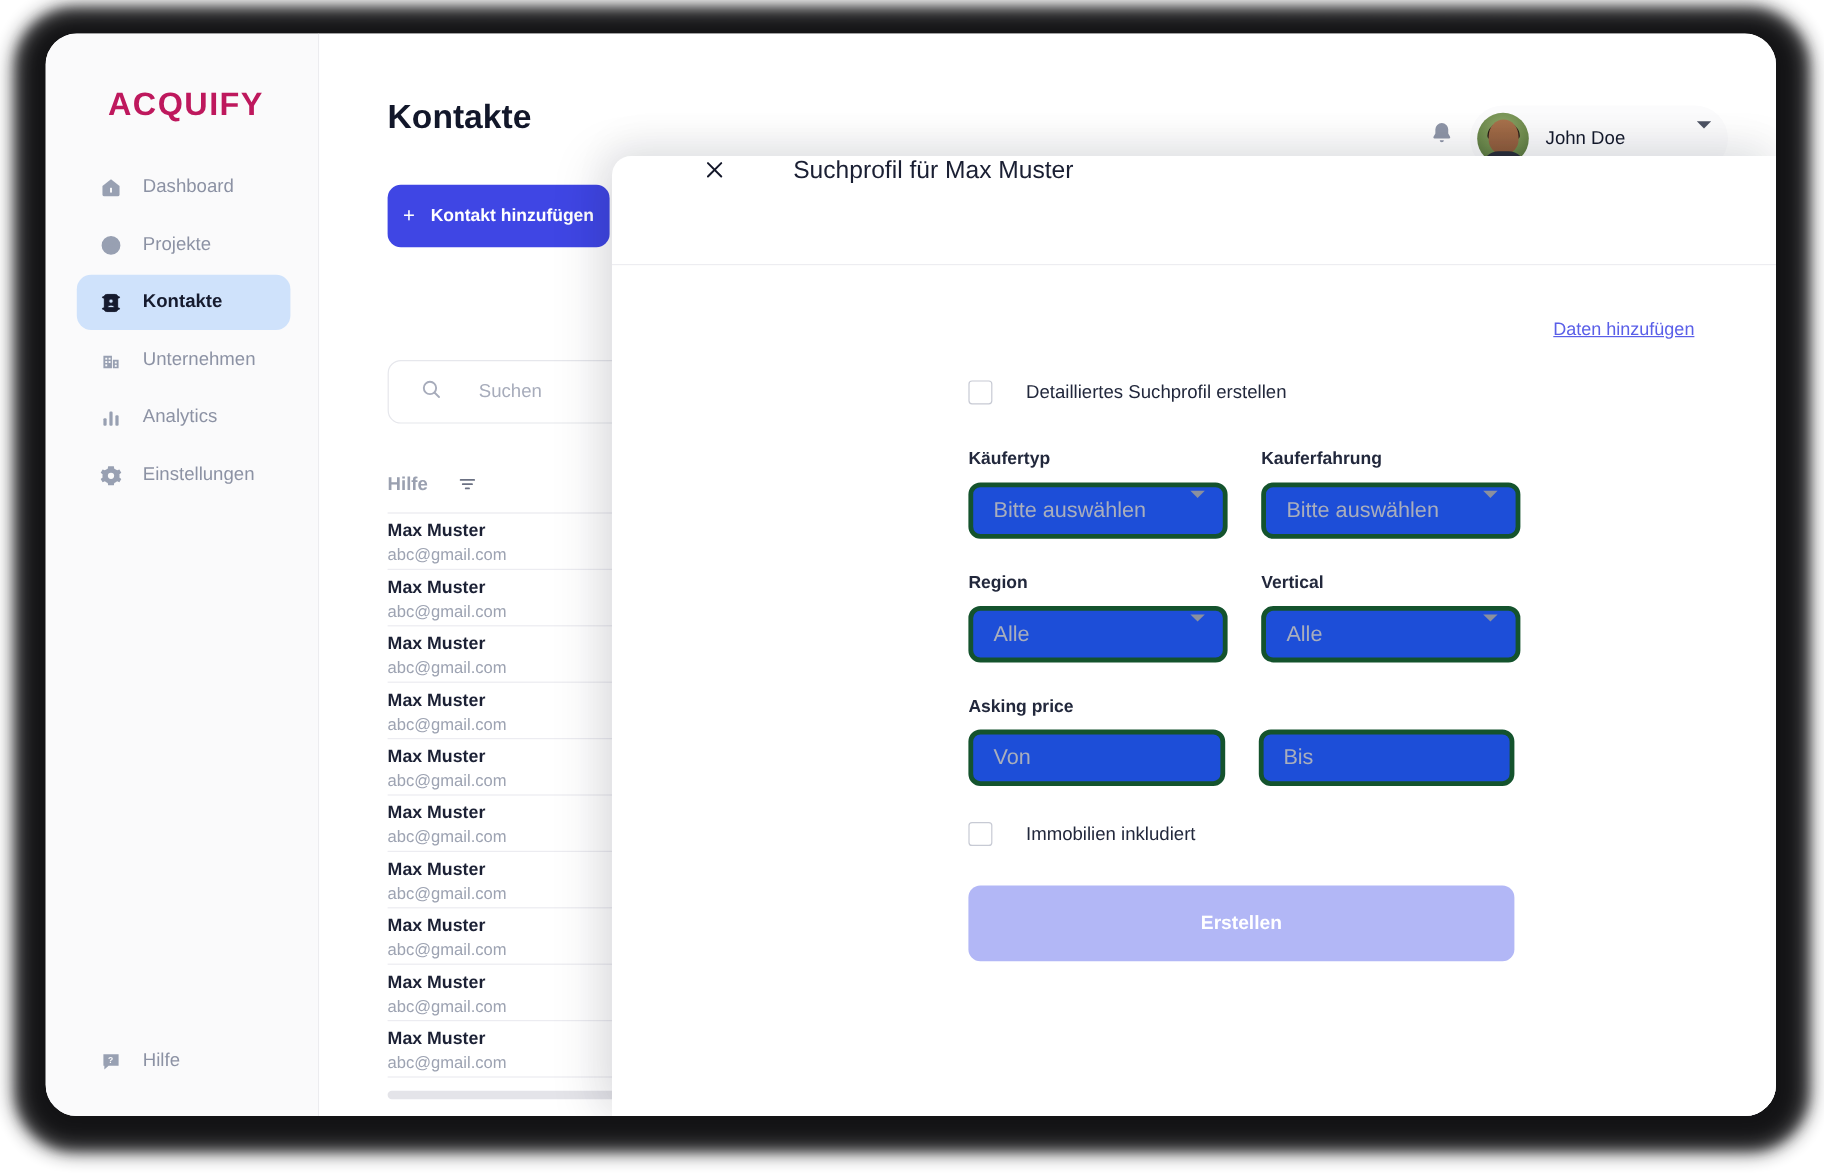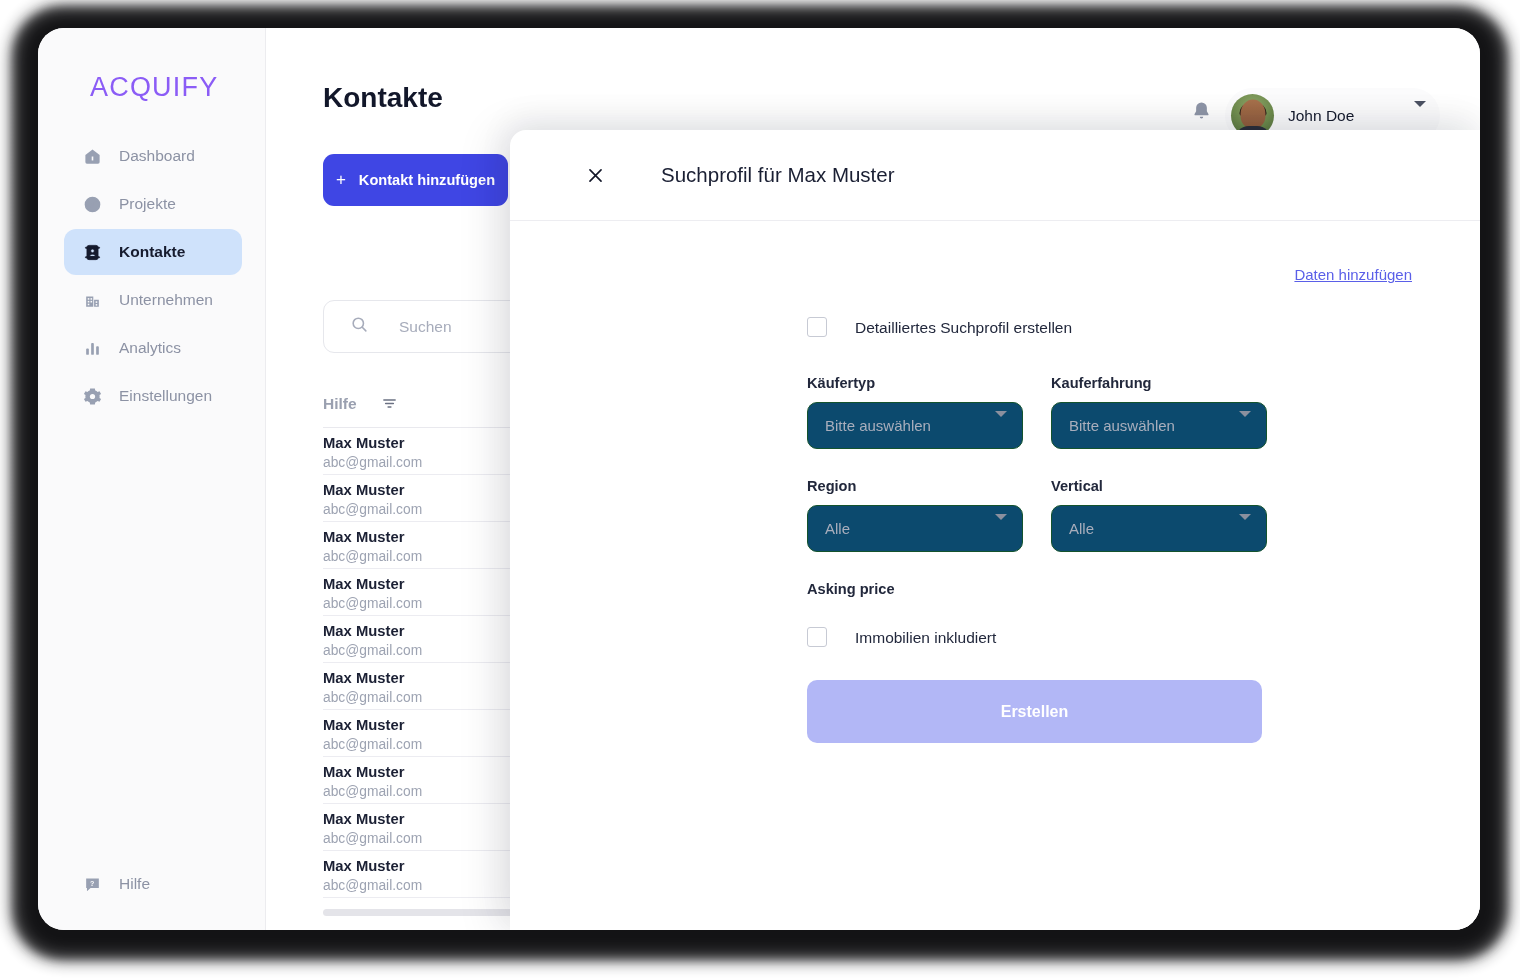--- a/index.html
+++ b/index.html
@@ -44,22 +44,22 @@
 
   
   #sidebar {
     position: absolute; left: 0; top: 0;
     width: 228px; height: 902px;
     background: #fafafb;
     border-right: 1px solid #ececef;
   }
   #logo {
     position: absolute; left: 52px; top: 44px;
-    font-size: 27px; font-weight: 400; letter-spacing: 1.2px;
-    color: #8b5cf6;
+    font-size: 27px; font-weight: 700; letter-spacing: 1.2px;
+    color: #be185d;
     font-family: "Liberation Sans", sans-serif;
   }
   .nav-list { position: absolute; left: 26px; top: 105px; width: 178px; }
   .nav-item {
     display: flex; align-items: center;
     height: 46px; padding-left: 18px;
     border-radius: 12px; margin-bottom: 2px;
     cursor: pointer;
   }
   .nav-item + .nav-item { margin-top: 2px; }
@@ -174,21 +174,21 @@
   #modal {
     position: absolute; left: 472px; top: 102px;
     width: 970px; height: 800px;
     background: #fff;
     border-top-left-radius: 16px;
     box-shadow: -14px 0 40px rgba(20,22,40,.10), 0 -10px 34px rgba(20,22,40,.07);
     overflow: hidden;
   }
   #modal-header {
     height: 91px; border-bottom: 1px solid #ededf1;
-    display: flex; align-items: center;
+    display: flex; align-items: flex-start;
   }
   #modal-close {
     margin-left: 74px; width: 22px; height: 22px;
     display: flex; align-items: center; justify-content: center; cursor: pointer;
   }
   #modal-title {
     margin-left: 55px; font-size: 20.5px; color: #1a1f33; font-weight: 400;
   }
   #modal-body { position: relative; padding: 0 0 0 0; }
 
@@ -205,25 +205,25 @@
     width: 20px; height: 20px; border: 1.6px solid #c7cad4;
     border-radius: 3px; background: #fff; cursor: pointer; flex: 0 0 20px;
   }
   .cb-label { margin-left: 28px; font-size: 15.5px; color: #22283c; }
 
   .grid { display: flex; gap: 28px; }
   .fgroup { width: 216px; }
   .flabel { font-size: 14.6px; color: #22283c; font-weight: 700; margin-bottom: 11px; display: block; }
   .fselect, .finput {
     width: 216px; height: 47px;
-    border: 1px solid #14532d; border-radius: 10px;
-    background: #0c4a6e;
+    border: 4px solid #14532d; border-radius: 10px;
+    background: #1d4ed8;
     display: flex; align-items: center;
     padding: 0 15px 0 17px;
-    font-size: 15px; color: #a9aebc;
+    font-size: 18px; color: #a9aebc;
     cursor: pointer; position: relative;
   }
   .fselect .caret { margin-left: auto; }
 
   #create-btn {
     width: 455px; height: 63px;
     background: #b2b7f6; border: none; border-radius: 10px;
     color: #ffffff; font-size: 16px; font-weight: 700;
     cursor: pointer; font-family: "Liberation Sans", sans-serif;
   }
@@ -472,20 +472,28 @@
             <span class="flabel">Vertical</span>
             <div class="fselect">
               <span>Alle</span>
               <span class="caret"><span class="tri"></span></span>
             </div>
           </div>
         </div>
 
         <div style="margin-bottom:30px">
           <span class="flabel">Asking price</span>
+          <div class="grid">
+            <div class="finput">
+              <span>Von</span>
+            </div>
+            <div class="finput">
+              <span>Bis</span>
+            </div>
+          </div>
         </div>
 
         <div class="cb-row" style="margin-bottom:33px">
           <span class="checkbox"></span>
           <span class="cb-label">Immobilien inkludiert</span>
         </div>
 
         <button id="create-btn">Erstellen</button>
       </div>
     </div>

